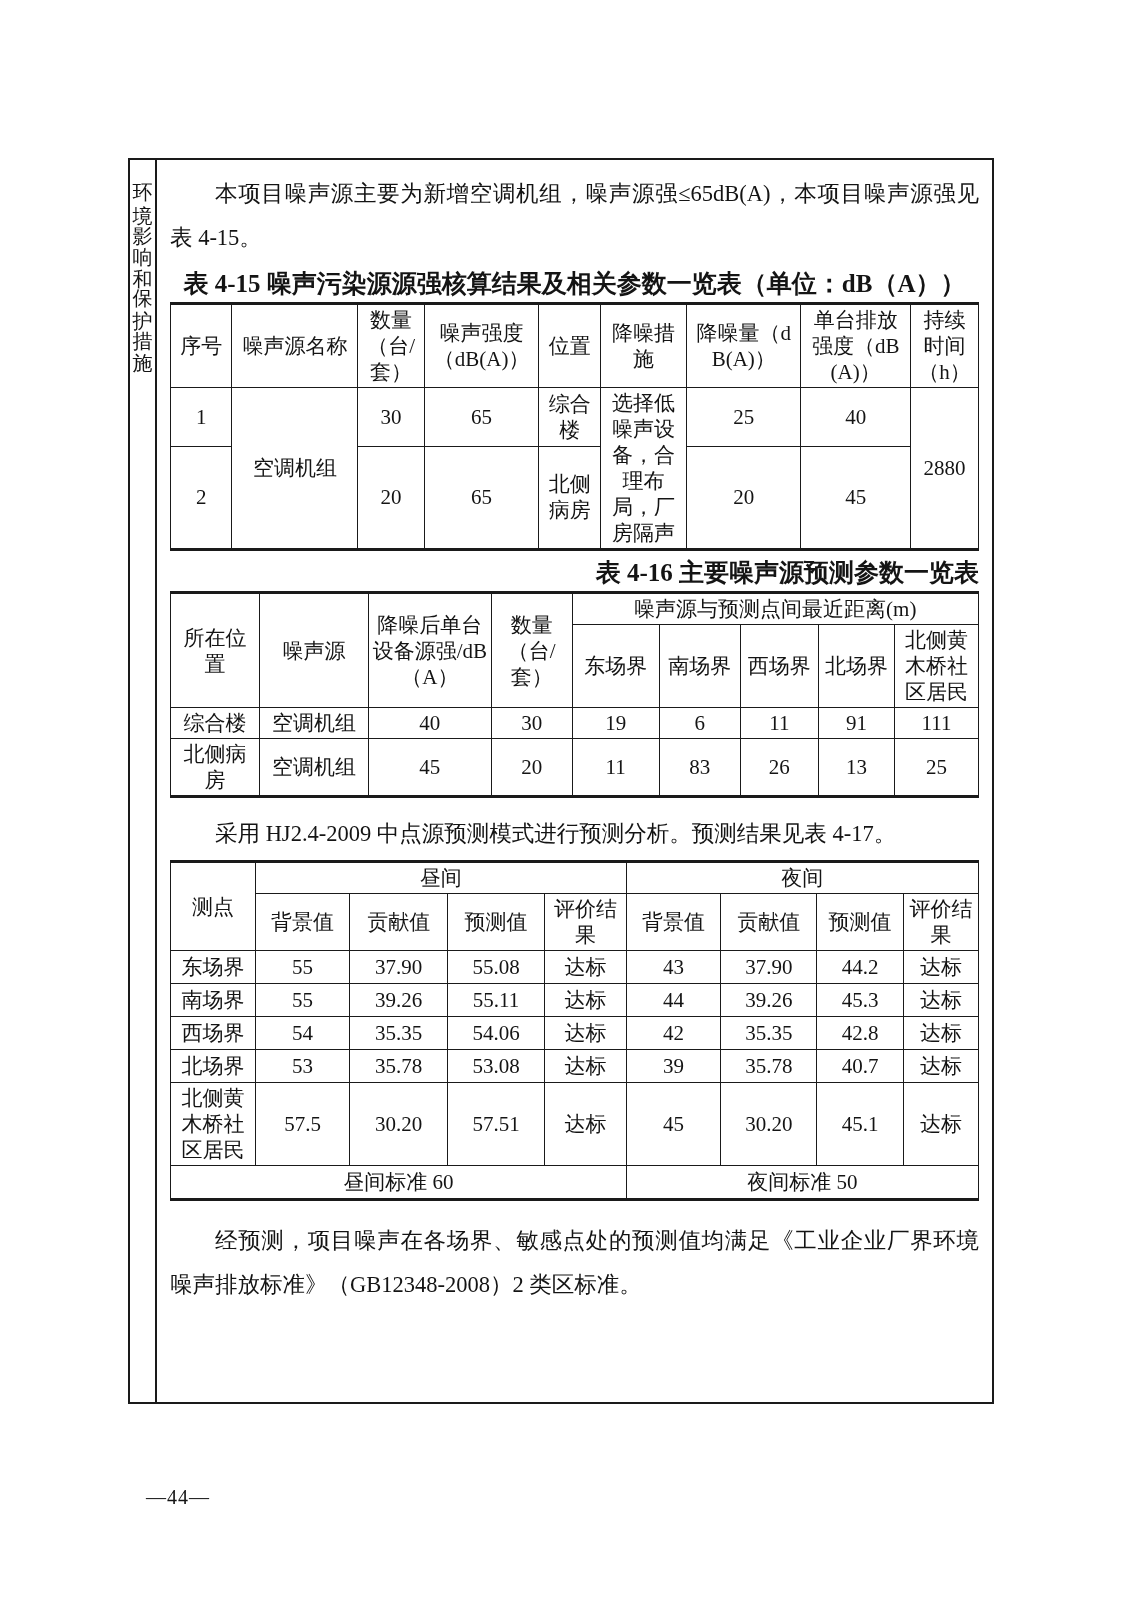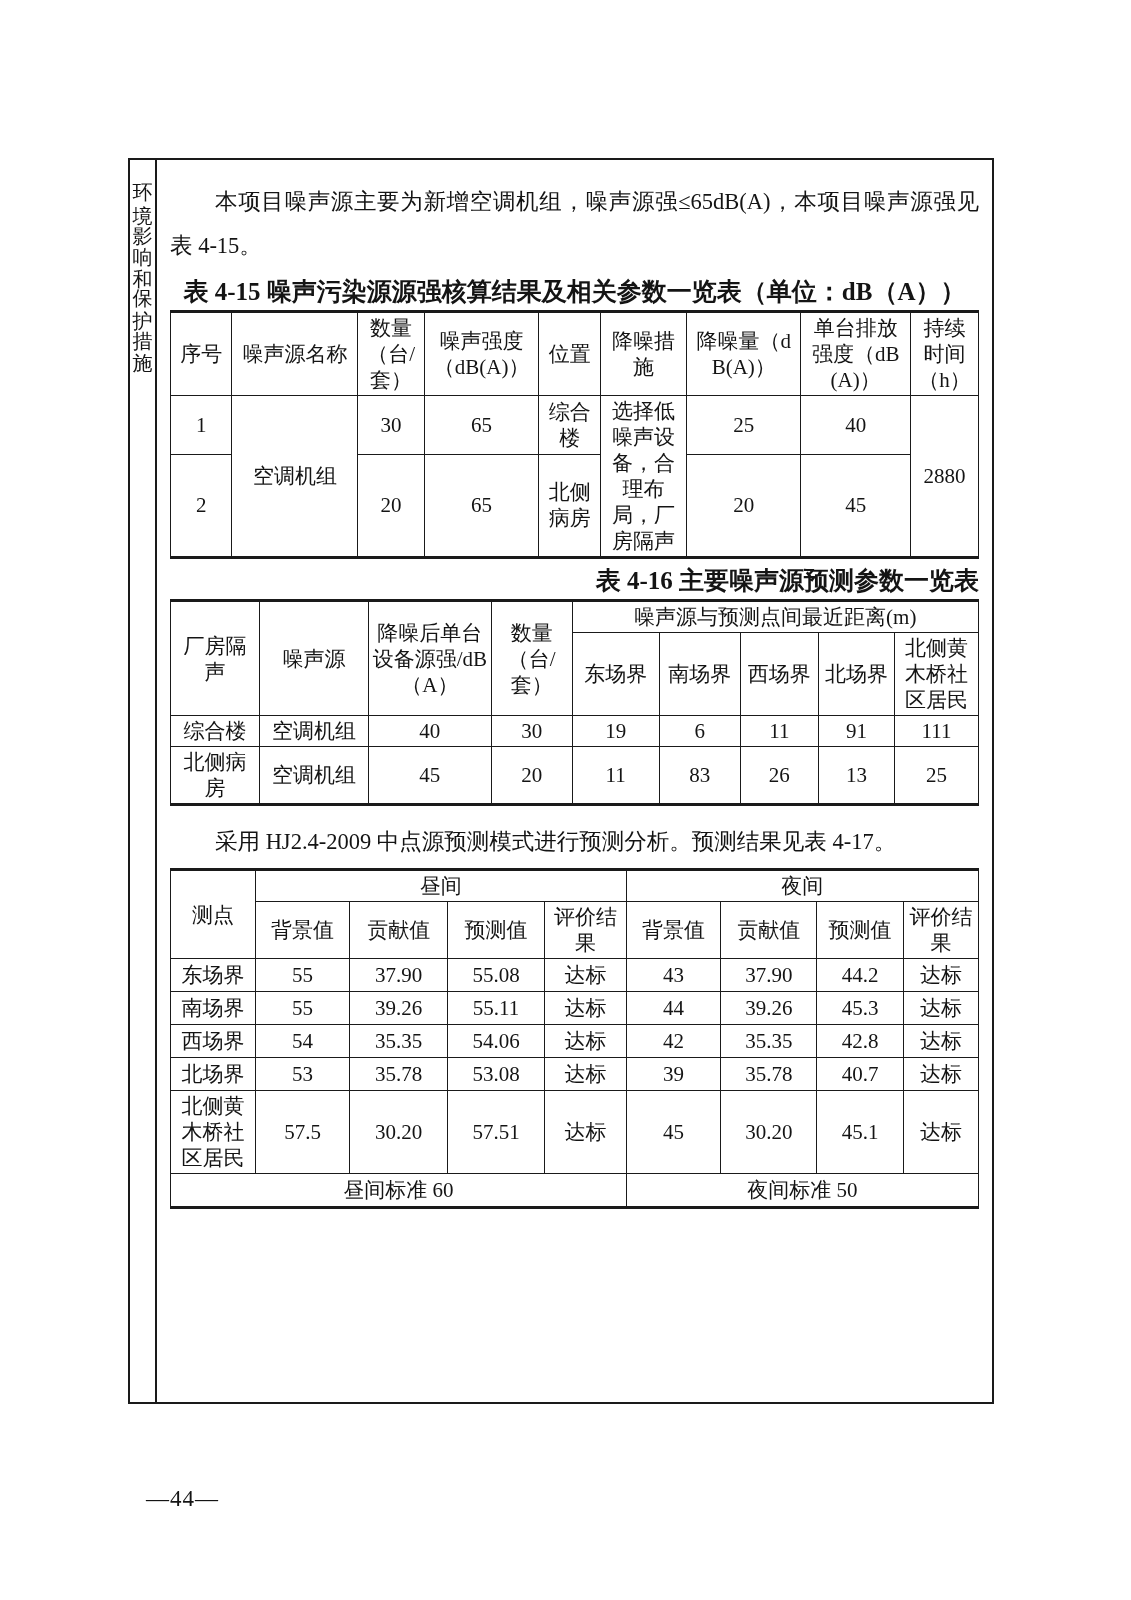--- a/index.html
+++ b/index.html
@@ -24,21 +24,21 @@
     display:flex; justify-content:center;
   }
   .sidebar-text {
     writing-mode:vertical-rl;
     text-orientation:upright;
     font-size:20px;
     line-height:25px;
     letter-spacing:21px;
     margin-top:8px;
   }
-  .main { flex:1; padding:8px 13px; }
+  .main { flex:1; padding:0 13px; }
 
   p.body {
     font-size:22.5px;
     line-height:44px;
     text-align:justify;
   }
   .indent { text-indent:2em; }
   .caption {
     font-size:25px; font-weight:bold;
     text-align:center; line-height:28px;
@@ -63,21 +63,21 @@
   .mt12{margin-top:12px;} .mt10{margin-top:10px;} .mt22{margin-top:22px;}
   .mt8{margin-top:8px;text-align:right;} .mt14{margin-top:14px;} .mt18{margin-top:18px;}
 
   tr.h80 td{height:80px;} tr.h56 td{height:56px;} tr.h100 td{height:100px;}
   tr.h28 td{height:28px;} tr.h70 td{height:70px;} tr.h30 td{height:30px;}
   tr.h48 td{height:48px;} tr.h46 td{height:46px;} tr.h33 td{height:33px;}
   tr.h68 td{height:68px;} tr.h34 td{height:34px;}
 
   .page-number {
     position:absolute; left:146px; top:1486px;
-    font-size:23px; letter-spacing:1px;
+    font-size:20px; letter-spacing:1px;
   }
 </style>
 </head>
 <body>
 
 <div class="page-box">
   <div class="sidebar">
     <div class="sidebar-text">环境影响和保护措施</div>
   </div>
   <div class="main">
@@ -140,21 +140,21 @@
           <col style="width:15.2%">
         <col style="width:10%">
           <col style="width:10.8%">
           <col style="width:10%">
         <col style="width:9.7%">
           <col style="width:9.4%">
           <col style="width:10.4%">
       </colgroup>
       <tbody>
           <tr class="h28">
-        <td rowspan="2">厂房隔声</td>
+        <td rowspan="2">所在位置</td>
         <td rowspan="2">噪声源</td>
         <td rowspan="2">降噪后单台设备源强/dB（A）</td>
         <td rowspan="2">数量（台/套）</td>
         <td colspan="5">噪声源与预测点间最近距离(m)</td>
       </tr>
       <tr class="h70">
         <td>东场界</td>
         <td>南场界</td>
         <td>西场界</td>
         <td>北场界</td>
@@ -270,17 +270,18 @@
         <td>45.1</td>
         <td>达标</td>
       </tr>
       <tr class="h34">
         <td colspan="5">昼间标准 60</td>
         <td colspan="4">夜间标准 50</td>
       </tr>
     </tbody>
       </table>
 
+    <p class="body indent mt18">经预测，项目噪声在各场界、敏感点处的预测值均满足《工业企业厂界环境噪声排放标准》（GB12348-2008）2 类区标准。</p>
 
   </div>
 </div>
 
 <div class="page-number">—44—</div>
 
 </body></html>

